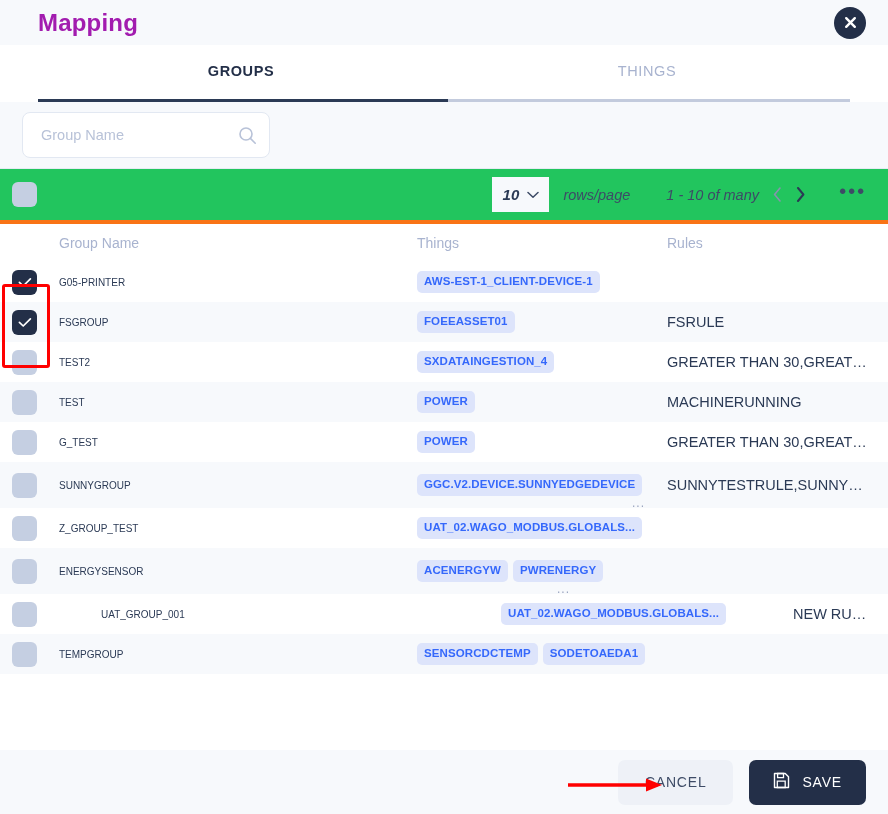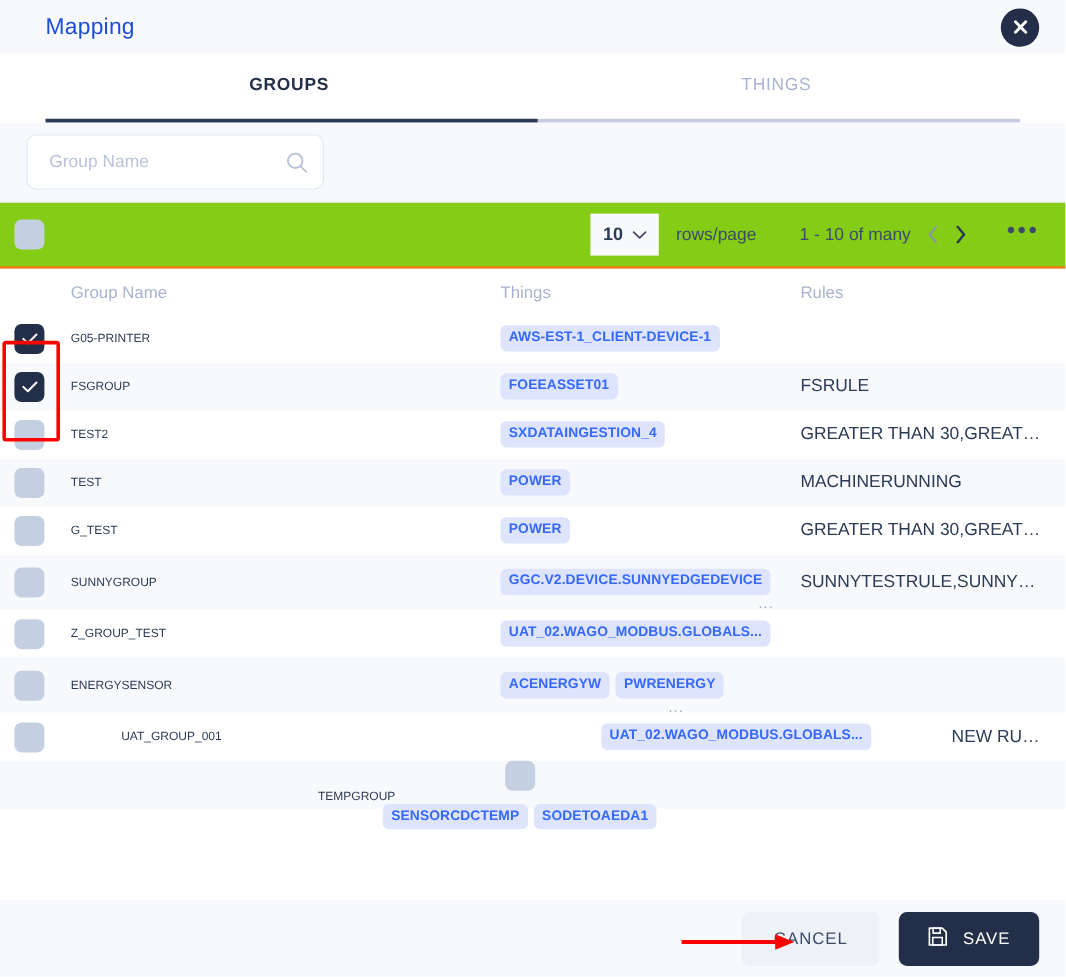--- a/index.html
+++ b/index.html
@@ -20,23 +20,23 @@
   .modal-header {
     height: 45px;
     background: #f7f9fc;
     display: flex;
     align-items: center;
     justify-content: space-between;
     padding: 0 22px 0 38px;
     box-sizing: border-box;
   }
   .modal-title {
-    font-size: 19px;
-    font-weight: normal;
-    color: #1d4ed8;
+    font-size: 24px;
+    font-weight: bold;
+    color: #a21caf;
     letter-spacing: 0.2px;
   }
   .close-btn {
     width: 32px;
     height: 32px;
     border-radius: 50%;
     background: #232f48;
     display: flex;
     align-items: center;
     justify-content: center;
@@ -120,26 +120,27 @@
     font-family: "Liberation Sans", sans-serif;
     color: #2b3a55;
     background: transparent;
   }
   .search-box input::placeholder { color: #b8c2d8; }
   .search-icon { display: flex; align-items: center; cursor: pointer; }
 
   
   .toolbar {
     height: 55px;
-    background: #84cc16;
+    background: #22c55e;
     display: flex;
     align-items: center;
     padding: 0 22px 0 12px;
     box-sizing: border-box;
-    border-bottom: 2px solid #f97316;
+    border-bottom: 4px solid #f97316;
+    font-style: italic;
   }
   .toolbar-right {
     margin-left: auto;
     display: flex;
     align-items: center;
     gap: 0;
   }
   .rows-select {
     background: #f7f9fc;
     width: 57px;
@@ -495,21 +496,21 @@
           <div class="cb"></div>
         </div>
         <div class="col-group cell-group">UAT_GROUP_001</div>
         <div class="col-things">
           <div class="chips">
             <span class="chip">UAT_02.WAGO_MODBUS.GLOBALS...</span>
           </div>
         </div>
         <div class="col-rules cell-rules">NEW RULE</div>
       </div>
-      <div class="trow alt" style="height: 40px; flex-direction: column;">
+      <div class="trow alt" style="height: 40px;">
         <div class="col-cb">
           <div class="cb"></div>
         </div>
         <div class="col-group cell-group">TEMPGROUP</div>
         <div class="col-things">
           <div class="chips">
             <span class="chip">SENSORCDCTEMP</span>
             <span class="chip">SODETOAEDA1</span>
           </div>
         </div>

